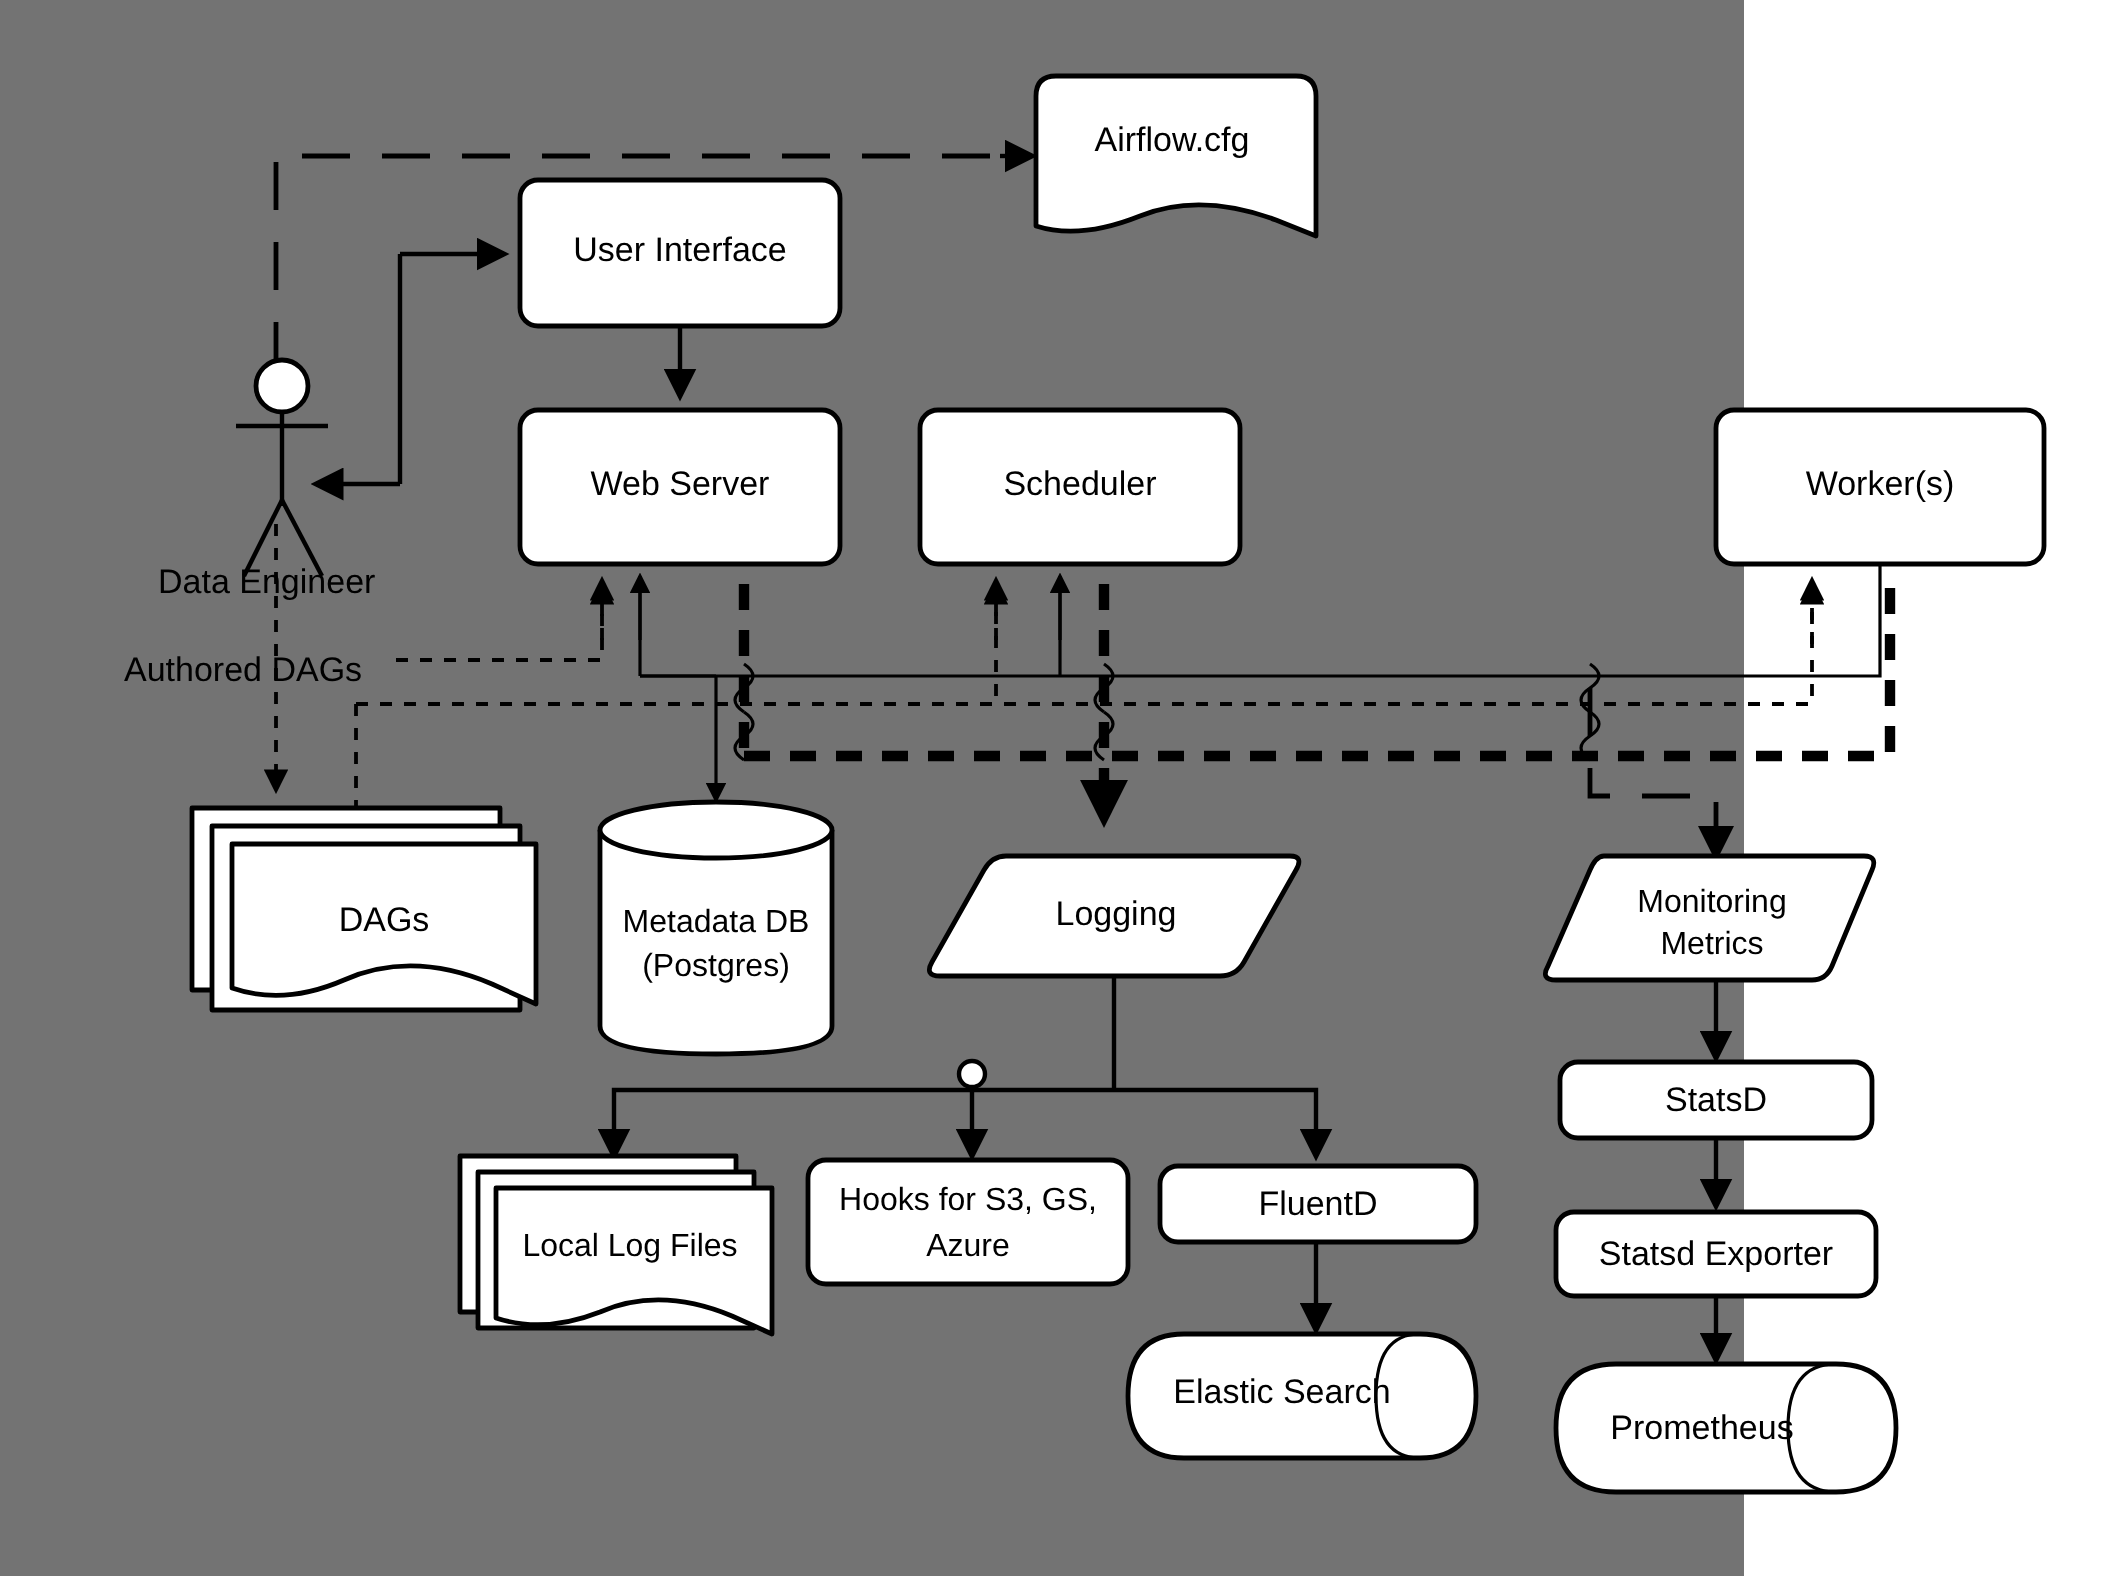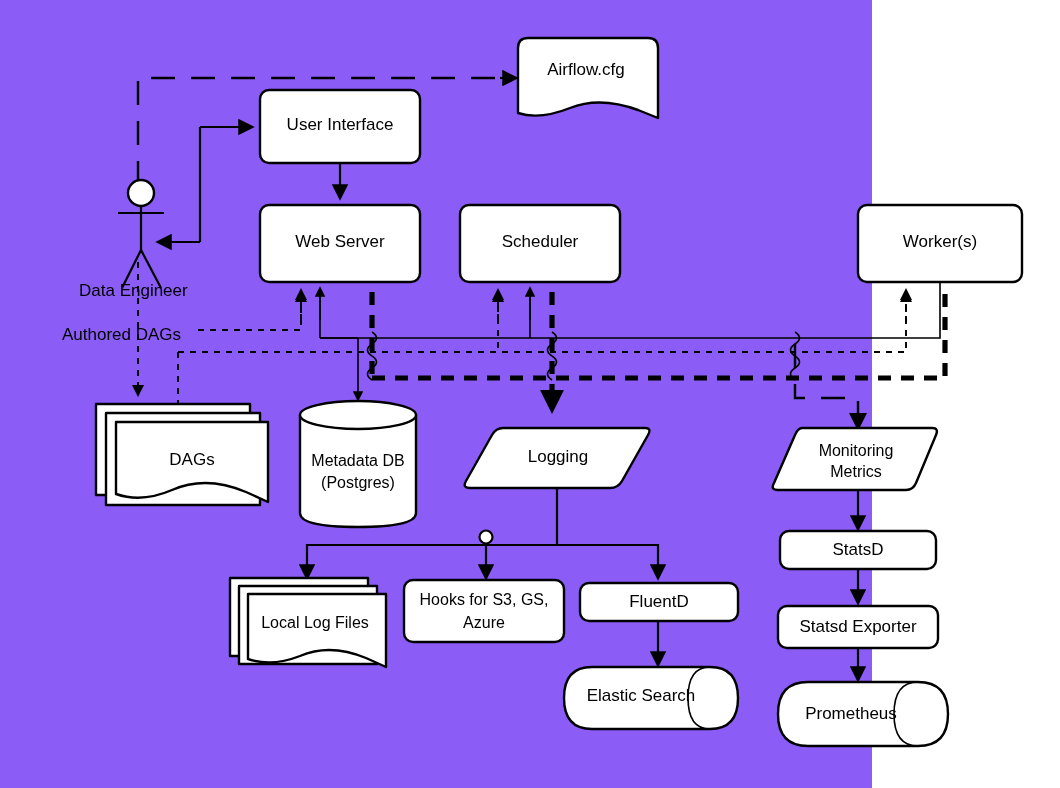--- a/index.html
+++ b/index.html
@@ -1,18 +1,18 @@
 <!DOCTYPE html>
 <html><head>
 <meta charset="utf-8">
 <style>
   html,body{margin:0;padding:0;background:#ffffff;}
   body{width:1060px;height:788px;overflow:hidden;
        font-family:"Liberation Sans","DejaVu Sans",sans-serif;}
-  #canvas{position:relative;width:872px;height:788px;background:#8b5cf6;}
+  #canvas{position:relative;width:872px;height:788px;background:#737373;}
   svg{position:absolute;top:0;left:0;width:1060px;height:788px;}
   .shape{fill:#ffffff;stroke:#000000;stroke-width:2.4;stroke-linejoin:round;}
   .edge{fill:none;stroke:#000000;stroke-width:2.2;stroke-linecap:butt;}
   .edge-thin{fill:none;stroke:#000000;stroke-width:1.6;}
   .edge-dash-thin{fill:none;stroke:#000000;stroke-width:1.9;stroke-dasharray:6 6;}
   .edge-thick-dash{fill:none;stroke:#000000;stroke-width:5.2;stroke-dasharray:13 10;}
   .edge-long-dash{fill:none;stroke:#000000;stroke-width:2.4;stroke-dasharray:24 16;}
   .jumpdot{fill:#ffffff;stroke:#000000;stroke-width:2.2;}
   text{fill:#000000;font-family:"Liberation Sans","DejaVu Sans",sans-serif;}
   .lbl{font-size:17px;text-anchor:middle;dominant-baseline:middle;}

